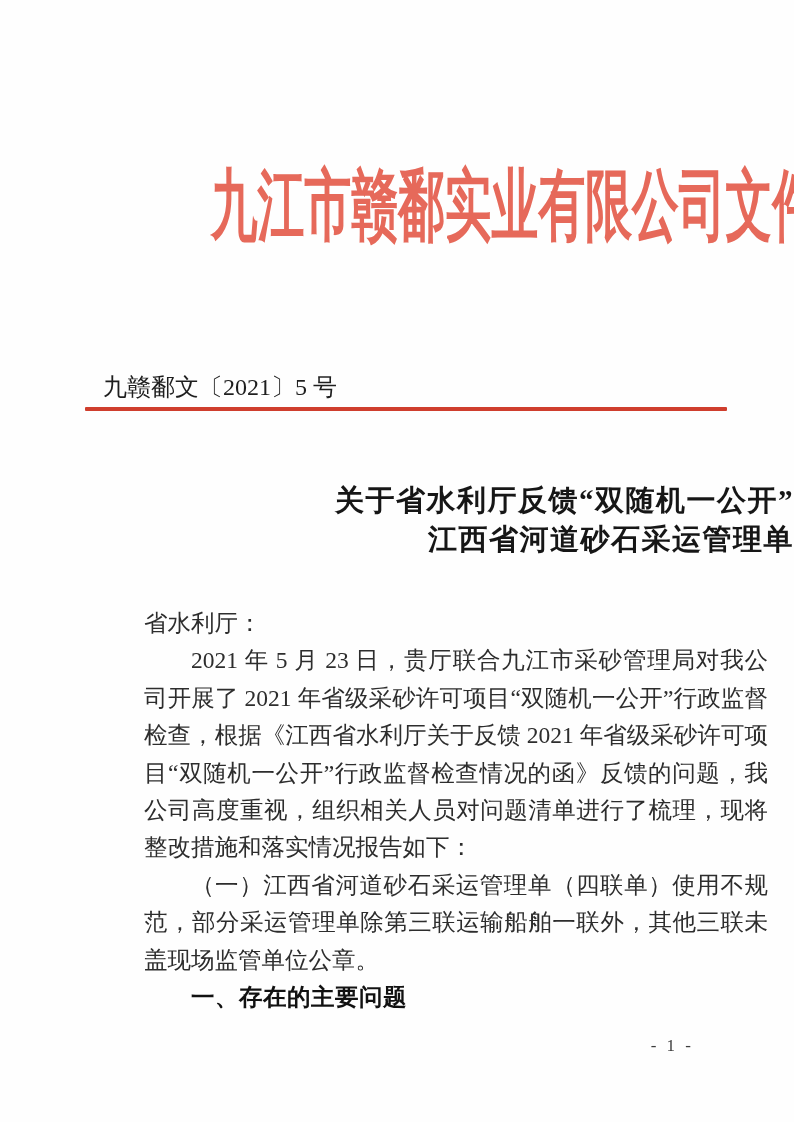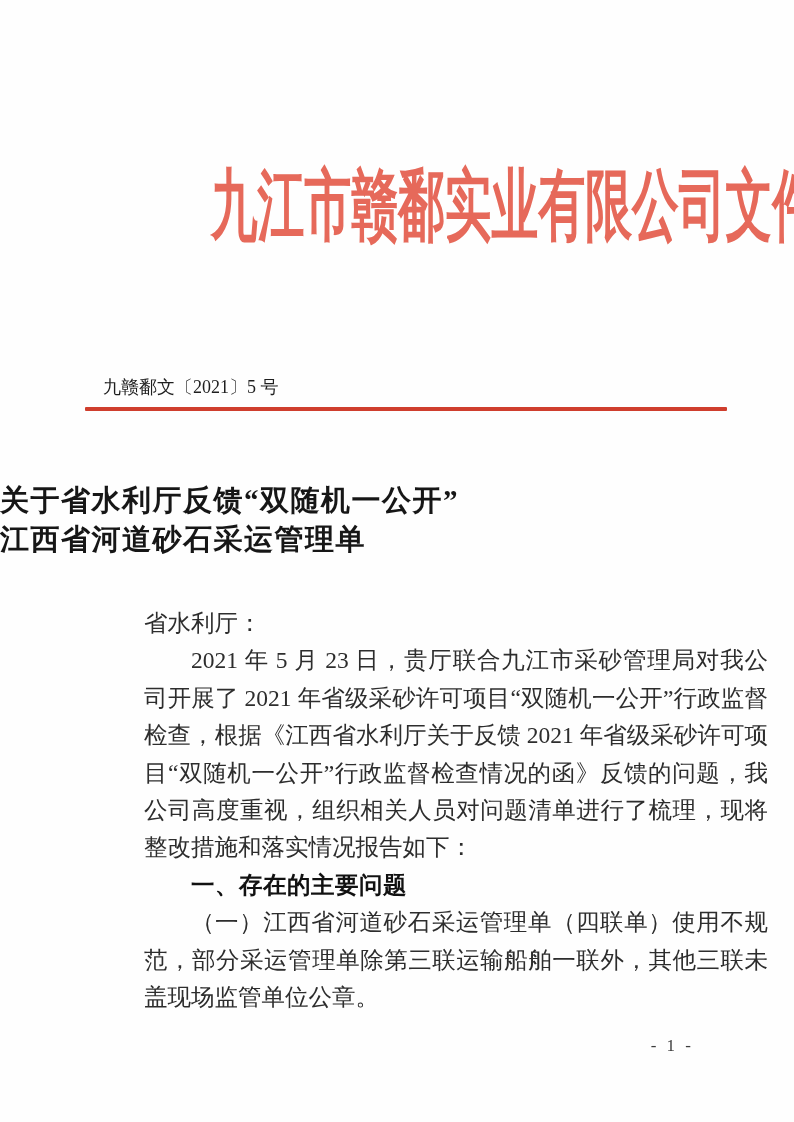--- a/index.html
+++ b/index.html
@@ -39,21 +39,21 @@
 
   
   .meta-row {
     position: absolute;
     top: 374px;
     left: 103px;
     width: 612px;
     display: flex;
     justify-content: space-between;
     align-items: baseline;
-    font-size: 18px;
+    font-size: 24px;
     line-height: 26px;
     color: #1e1e1e;
   }
   .issuer { white-space: nowrap; }
   .issuer .issuer-name { margin-left: 10px; }
 
   
   .red-rule {
     position: absolute;
     top: 407px;
@@ -62,21 +62,21 @@
     height: 4px;
     border-radius: 1px;
   }
 
   
   .doc-title {
     position: absolute;
     top: 481px;
     left: 0;
     width: 794px;
-    text-align: left;
+    text-align: right;
     font-size: 29px;
     font-weight: bold;
     line-height: 39px;
     letter-spacing: 1.5px;
     color: #161616;
   }
 
   
   .body-block {
     position: absolute;
@@ -124,19 +124,19 @@
   <div class="red-rule" style="background: rgb(207, 62, 45);"></div>
 
   <div class="doc-title">
     <div>关于省水利厅反馈“双随机一公开”</div>
     <div>江西省河道砂石采运管理单</div>
   </div>
 
   <div class="body-block" style="color: rgb(45, 45, 45);">
     <p class="salutation">省水利厅：</p>
     <p class="indent">2021 年 5 月 23 日，贵厅联合九江市采砂管理局对我公司开展了 2021 年省级采砂许可项目“双随机一公开”行政监督检查，根据《江西省水利厅关于反馈 2021 年省级采砂许可项目“双随机一公开”行政监督检查情况的函》反馈的问题，我公司高度重视，组织相关人员对问题清单进行了梳理，现将整改措施和落实情况报告如下：</p>
+    <p class="indent">（一）江西省河道砂石采运管理单（四联单）使用不规范，部分采运管理单除第三联运输船舶一联外，其他三联未盖现场监管单位公章。</p>
     <p class="indent section-heading">一、存在的主要问题</p>
-    <p class="indent">（一）江西省河道砂石采运管理单（四联单）使用不规范，部分采运管理单除第三联运输船舶一联外，其他三联未盖现场监管单位公章。</p>
   </div>
 
   <div class="page-number">- 1 -</div>
 
 </div>
 
 </body></html>

